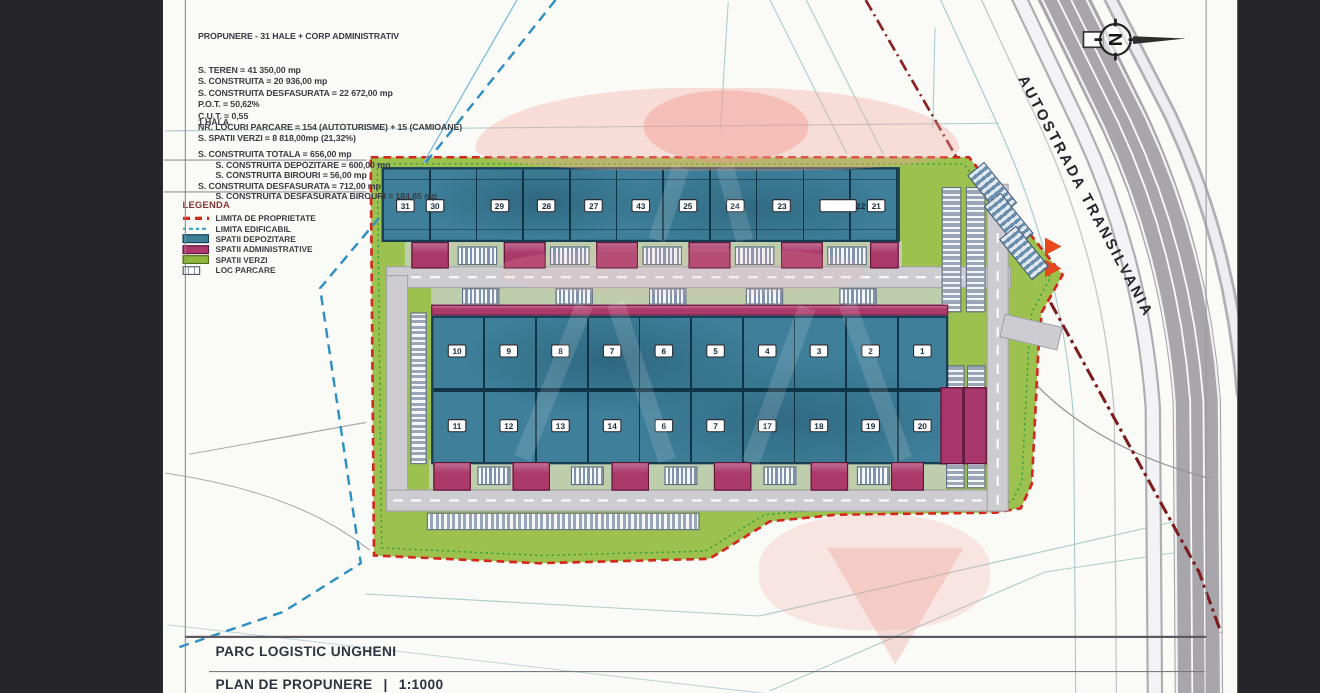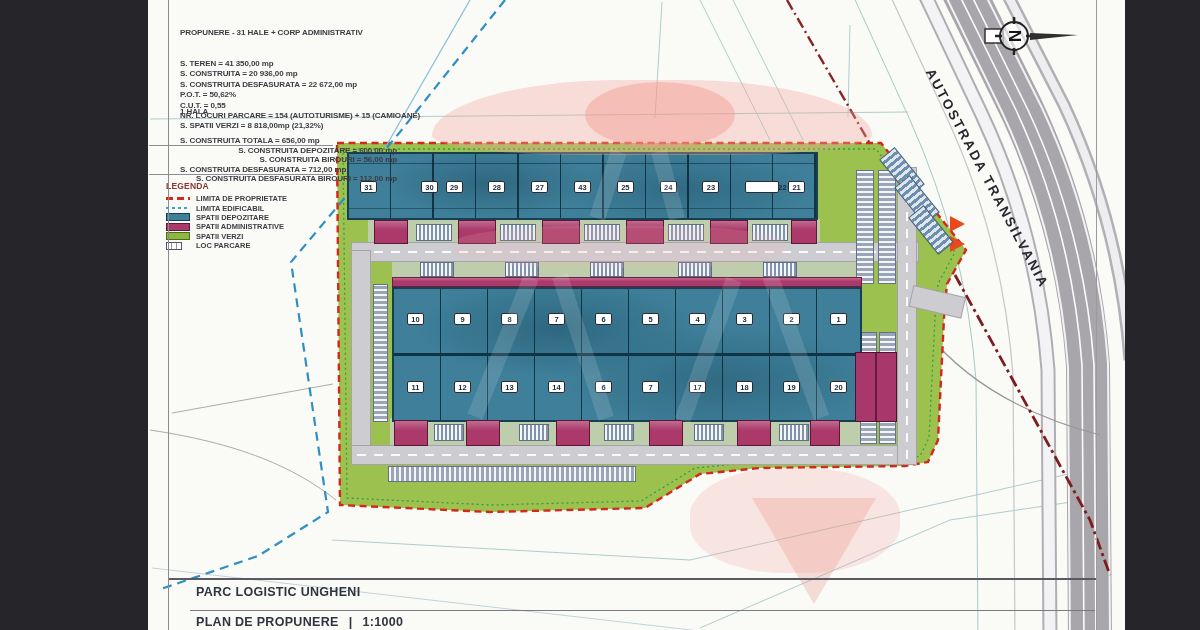--- a/index.html
+++ b/index.html
@@ -59,21 +59,21 @@
   .wm2{left:585px;top:82px;width:150px;height:66px;border-radius:50%;background:rgba(242,150,140,.42);}
   .wm3{left:455px;top:226px;width:330px;height:42px;border-radius:40%;background:rgba(244,180,172,.16);}
   .wm4{left:690px;top:468px;width:210px;height:105px;border-radius:45%;background:rgba(242,166,158,.26);}
   .wm5{left:752px;top:498px;width:0;height:0;border-left:62px solid transparent;
        border-right:62px solid transparent;border-top:106px solid rgba(235,140,128,.28);}
 
   
   .ann{position:absolute;z-index:10;font:700 8px/10.4px "Liberation Sans",sans-serif;
        color:#3c3c45;letter-spacing:-0.1px;white-space:pre;}
   .ann.tight{line-height:9.6px;}
-  .ann .indent{padding-left:16px;text-align:right;}
+  .ann .indent{padding-left:16px;}
   .hr{position:absolute;left:149px;width:184px;height:1px;background:#8d8d93;z-index:10;}
   .legend{position:absolute;left:166px;top:181px;z-index:10;}
   .lg-title{font:700 8.5px "Liberation Sans",sans-serif;color:#8a3434;margin-bottom:3px;letter-spacing:.2px;}
   .lg-item{display:flex;align-items:center;height:9.4px;font:700 7.5px "Liberation Sans",sans-serif;color:#3c3c45;}
   .sw{display:inline-block;width:24px;margin-right:6px;flex:0 0 24px;box-sizing:border-box;}
   .sw-red-dash{height:3px;background:repeating-linear-gradient(90deg,#d3281c 0 7px,transparent 7px 11px);}
   .sw-blue-dot{height:2px;background:repeating-linear-gradient(90deg,#3aa3cd 0 3px,transparent 3px 6px);}
   .sw-teal{height:8px;background:#3f7f99;border:1px solid #173f52;}
   .sw-magenta{height:8px;background:#ab3a6b;border:1px solid #5e1638;}
   .sw-green{height:8px;background:#8fb83e;border:1px solid #4e6b1d;}
@@ -185,21 +185,21 @@
 
     <div class="trk" style="left:878px;top:162px;width:48px;height:20px;transform:rotate(51deg);"></div>
     <div class="trk" style="left:893px;top:190px;width:48px;height:20px;transform:rotate(51deg);"></div>
     <div class="trk" style="left:907px;top:220px;width:48px;height:20px;transform:rotate(51deg);"></div>
 
     <div class="block top" style="left:347px;top:152px;width:471px;height:68px;"></div>
     <div class="adm strip" style="left:392px;top:277px;width:470px;height:10px;"></div>
     <div class="block mid" style="left:392px;top:287px;width:470px;height:135px;"></div>
     <div class="corp" style="left:855px;top:352px;width:42px;height:70px;"></div>
   <div class="blg-num" style="left: 359.91px; top: 181px;">31</div>
-      <div class="blg-num" style="left: 421px; top: 181px;">30</div>
+      <div class="blg-num" style="left: 387px; top: 181px;">30</div>
       <div class="blg-num" style="left: 445.55px; top: 181px;">29</div>
       <div class="blg-num" style="left: 488.37px; top: 181px;">28</div>
       <div class="blg-num" style="left: 531.19px; top: 181px;">27</div>
       <div class="blg-num" style="left: 574.01px; top: 181px;">43</div>
       <div class="blg-num" style="left: 616.83px; top: 181px;">25</div>
       <div class="blg-num" style="left: 659.65px; top: 181px;">24</div>
       <div class="blg-num" style="left: 702.47px; top: 181px;">23</div>
       <div class="blg-num" style="left: 745.29px; top: 181px; padding-left: 32px;">22</div>
       <div class="blg-num" style="left: 788.11px; top: 181px;">21</div>
       <div class="blg-num" style="left: 407px; top: 313px;">10</div>
@@ -257,21 +257,21 @@
   <div class="wm wm4"></div>
   <div class="wm wm5"></div>
 
   <div class="ann" style="left:180px;top:7px;">
     <div>PROPUNERE - 31 HALE + CORP ADMINISTRATIV</div>
     <div id="prop-lines"><div>S. TEREN = 41 350,00 mp</div><div>S. CONSTRUITA = 20 936,00 mp</div><div>S. CONSTRUITA DESFASURATA = 22 672,00 mp</div><div>P.O.T. = 50,62%</div><div>C.U.T. = 0,55</div><div>NR. LOCURI PARCARE = 154 (AUTOTURISME) + 15 (CAMIOANE)</div><div>S. SPATII VERZI = 8 818,00mp (21,32%)</div></div>
   </div>
 
   <div class="ann tight" style="left:180px;top:88px;">
     <div>1 HALA</div>
-    <div id="hall-lines"><div>S. CONSTRUITA TOTALA = 656,00 mp</div><div class="indent">S. CONSTRUITA DEPOZITARE = 600,00 mp</div><div class="indent">S. CONSTRUITA BIROURI = 56,00 mp</div><div>S. CONSTRUITA DESFASURATA = 712,00 mp</div><div class="indent">S. CONSTRUITA DESFASURATA BIROURI = 112,00 mp</div></div>
+    <div id="hall-lines"><div>S. CONSTRUITA TOTALA = 656,00 mp</div><div class="indent">S. CONSTRUITA DEPOZITARE = 600,00 mp</div><div class="indent">S. CONSTRUITA BIROURI = 56,00 mp</div><div>S. CONSTRUITA DESFASURATA = 712,00 mp</div><div class="indent">S. CONSTRUITA DESFASURATA BIROURI = 184,65 mp</div></div>
   </div>
 
   <div class="hr" style="top:145px;"></div>
   <div class="hr" style="top:174px;"></div>
 
   <div class="legend">
     <div class="lg-title">LEGENDA</div>
     <div id="legend-items">
         <div class="lg-item">
           <span class="sw sw-red-dash"></span>

